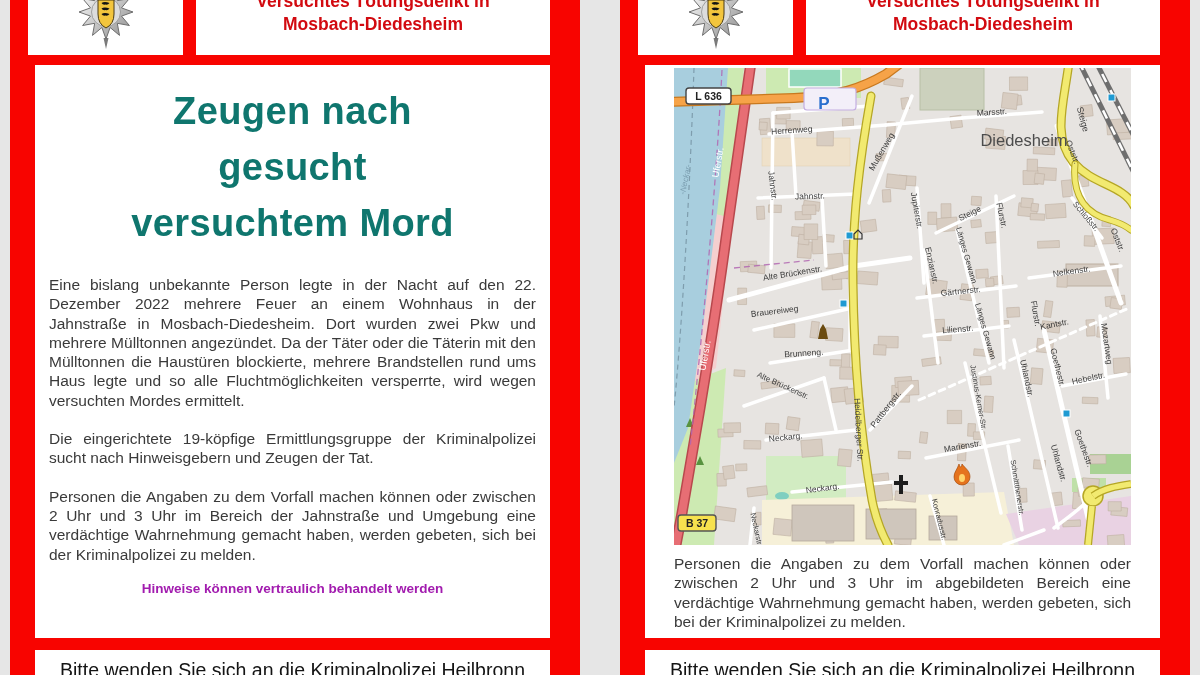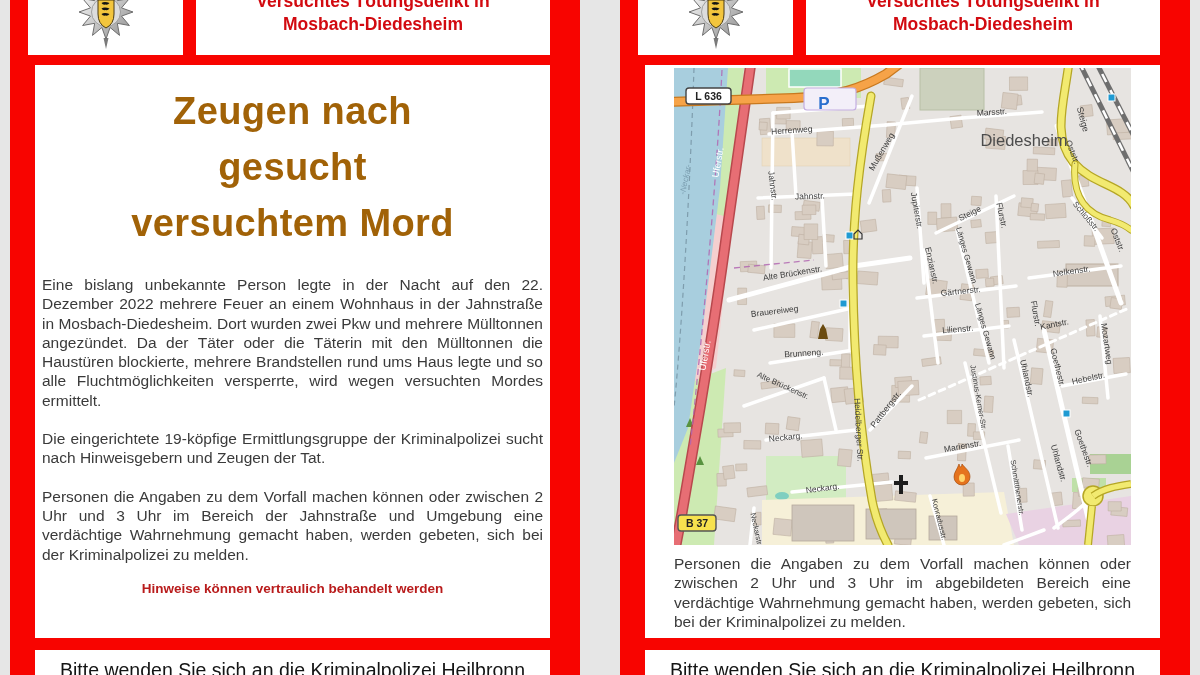--- a/index.html
+++ b/index.html
@@ -8,26 +8,26 @@
   .sheet{position:absolute;top:-16px;width:570px;height:716px;background:#f80400;}
   #sheet-left{left:10px;} #sheet-right{left:620px;}
   .hdr{display:flex;height:71px;padding-left:18px;}
   .logo-cell{width:155px;background:#fff;position:relative;overflow:visible;flex:none;}
   .logo-cell svg{position:absolute;left:50%;top:-6px;transform:translateX(-50%);z-index:2;}
   .hdr-gap{width:13px;flex:none;}
   .title-cell{width:354px;flex:none;background:#fff;text-align:center;padding-top:6px;box-sizing:border-box;}
   .alert-line{font-weight:bold;font-size:17.5px;line-height:23px;color:#d20a10;}
   .main{margin:10px 0 0 25px;width:515px;height:573px;background:#fff;box-sizing:border-box;
         padding:0 7px;overflow:hidden;}
-  .headline{margin:18px 0 0;font-size:38px;line-height:56px;font-weight:bold;color:#a16207;
+  .headline{margin:18px 0 0;font-size:38px;line-height:56px;font-weight:bold;color:#0f766e;
             text-align:center;letter-spacing:.4px;}
   .headline span{display:block;}
-  .para{font-size:15.5px;line-height:19.3px;color:#3a3a3a;text-align:justify;margin:0;}
+  .para{font-size:15.5px;line-height:19.3px;color:#3a3a3a;text-align:justify;margin:7px;}
   .p1{margin-top:24px;} .p2{margin-top:19px;} .p3{margin-top:19px;}
-  .note{margin-top:17px;font-size:13.5px;font-weight:bold;color:#b91c1c;text-align:center;}
+  .note{margin-top:17px;font-size:13.5px;font-weight:bold;color:#a21caf;text-align:center;}
   .footer-box{margin:12px 0 0 25px;width:515px;height:50px;background:#fff;text-align:center;
               font-size:19.5px;color:#141414;padding-top:9px;box-sizing:border-box;}
   .map-wrap{margin:3px auto 0;width:457px;height:477px;overflow:hidden;}
   .rpara{margin:9px 22px 0;}
   svg text{font-family:"Liberation Sans",sans-serif;}
 </style>
 </head>
 <body>
 
 <div class="sheet" id="sheet-left">

